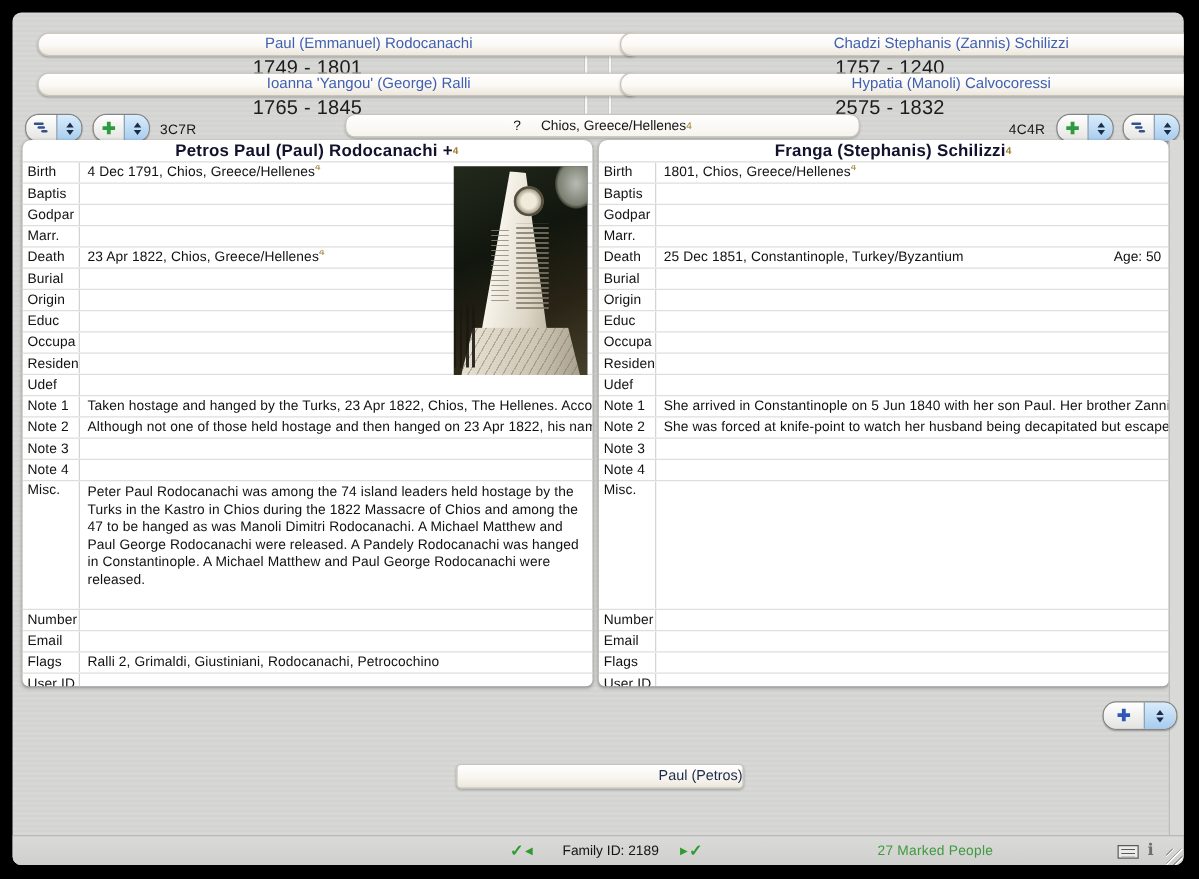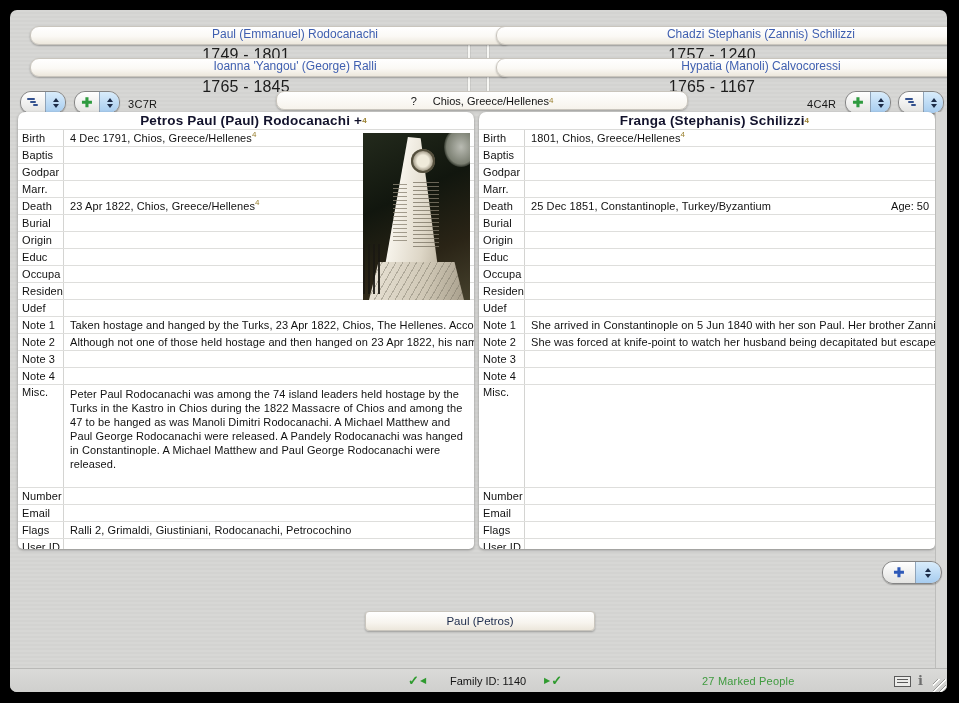--- a/index.html
+++ b/index.html
@@ -71,21 +71,21 @@
                clip-path:polygon(10% 0,90% 0,100% 100%,0 100%);}
   .photo .veins{position:absolute;left:6px;bottom:0;width:95px;height:38px;
                 background:repeating-linear-gradient(120deg,transparent 0 5px,rgba(120,115,100,.45) 5px 6px);
                 clip-path:polygon(10% 0,90% 0,100% 100%,0 100%);}
   .photo .fence{position:absolute;left:0;bottom:6px;width:18px;height:50px;
                 background:repeating-linear-gradient(90deg,#1a1812 0 2px,transparent 2px 5px);opacity:.9;}
 
   
   .childbtn{position:absolute;left:355px;top:601px;width:228px;height:18px;border-radius:4px;border:1px solid #c9c5bd;
             background:linear-gradient(#ffffff,#f7f4ee 60%,#ece7dc);box-shadow:0 1px 2px rgba(0,0,0,.28);
-            display:flex;align-items:center;justify-content:center;font-size:11.5px;color:#1b2a4a;cursor:pointer;}
+            display:flex;align-items:center;justify-content:flex-end;font-size:11.5px;color:#1b2a4a;cursor:pointer;}
   .rightstrip{position:absolute;left:925px;top:102px;width:12px;height:556px;background:#d9d9d7;border-left:1px solid #bdbdbb;}
   .bottombar{position:absolute;left:0;top:658px;width:937px;height:24px;border-top:1px solid #b9b9b7;
              background:linear-gradient(#dadad8,#cfcfcd);}
   .bb{position:absolute;font-size:11px;color:#141414;}
   .gbtn{color:#2f9b2f;cursor:pointer;display:flex;align-items:center;gap:1px;}
   .gbtn .chk{font-size:13px;font-weight:bold;} .gbtn .arr{font-size:8px;}
   .marked{color:#3f9b3f;cursor:pointer;letter-spacing:.2px;}
   .listicon{position:absolute;left:884px;top:7px;width:17px;height:11px;border:1px solid #5a5a5a;background:#ececea;
             box-sizing:border-box;cursor:pointer;}
   .listicon::before{content:"";position:absolute;left:2px;right:2px;top:2px;height:6px;
@@ -117,21 +117,21 @@
     </div>
     <div class="years" style="left:20px;top:68px;">1765 - 1845</div>
 
     <div class="pill" style="left:486px;top:16px;width:432px;">
       <span>Chadzi Stephanis (Zannis) Schilizzi</span>
     </div>
     <div class="years" style="left:486px;top:36px;">1757 - 1240</div>
     <div class="pill" style="left:486px;top:48px;width:432px;">
       <span>Hypatia (Manoli) Calvocoressi</span>
     </div>
-    <div class="years" style="left:486px;top:68px;">1765 - 1167</div>
+    <div class="years" style="left:486px;top:68px;">2575 - 1832</div>
 
     <div class="capsule" style="left:10px;top:81px;">
       <div class="cap-icon">
           <span class="navlist">
             <i></i>
             <i></i>
             <i></i>
           </span>
         </div>
       <div class="cap-step">
@@ -385,21 +385,21 @@
 
     <div class="childbtn">
       <span>Paul (Petros)</span>
     </div>
 
     <div class="bottombar">
       <div class="bb gbtn" style="left:398px;top:4px;">
         <span class="chk">✓</span>
           <span class="arr">◀</span>
       </div>
-      <div class="bb" style="left:440px;top:6px;">Family ID: 1140</div>
+      <div class="bb" style="left:440px;top:6px;">Family ID: 2189</div>
       <div class="bb gbtn" style="left:534px;top:4px;">
         <span class="arr">▶</span>
           <span class="chk">✓</span>
       </div>
       <div class="bb marked" style="left:692px;top:6px;">27 Marked People</div>
       <div class="listicon"></div>
       <div class="infoicon">i</div>
       <div class="grip"></div>
     </div>
 

